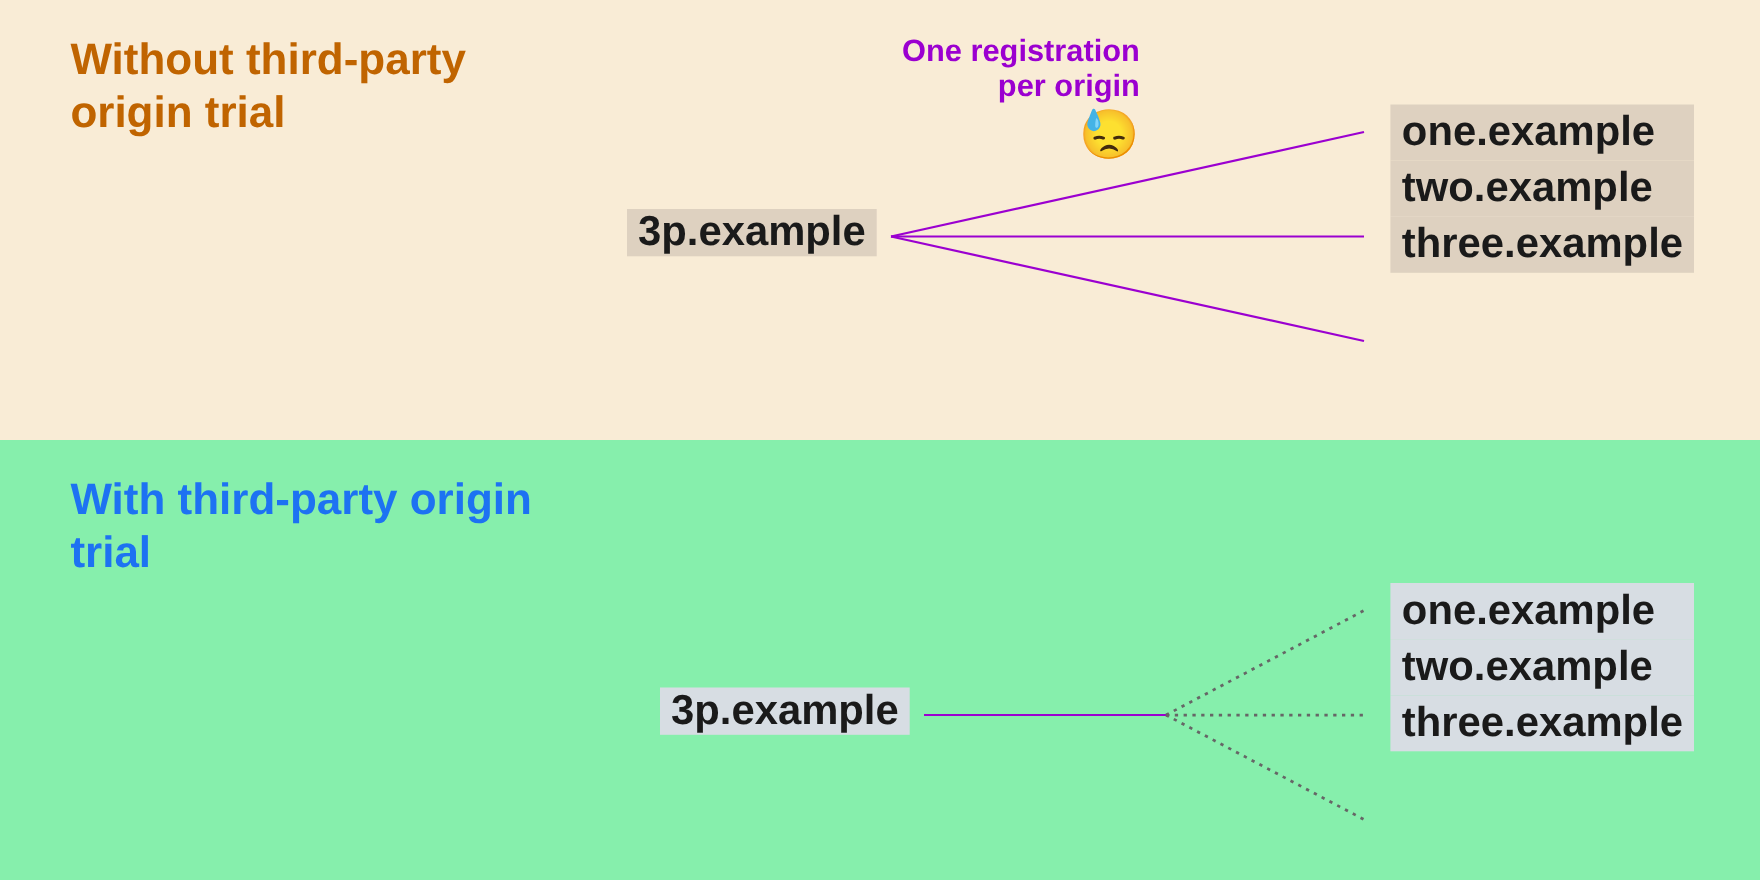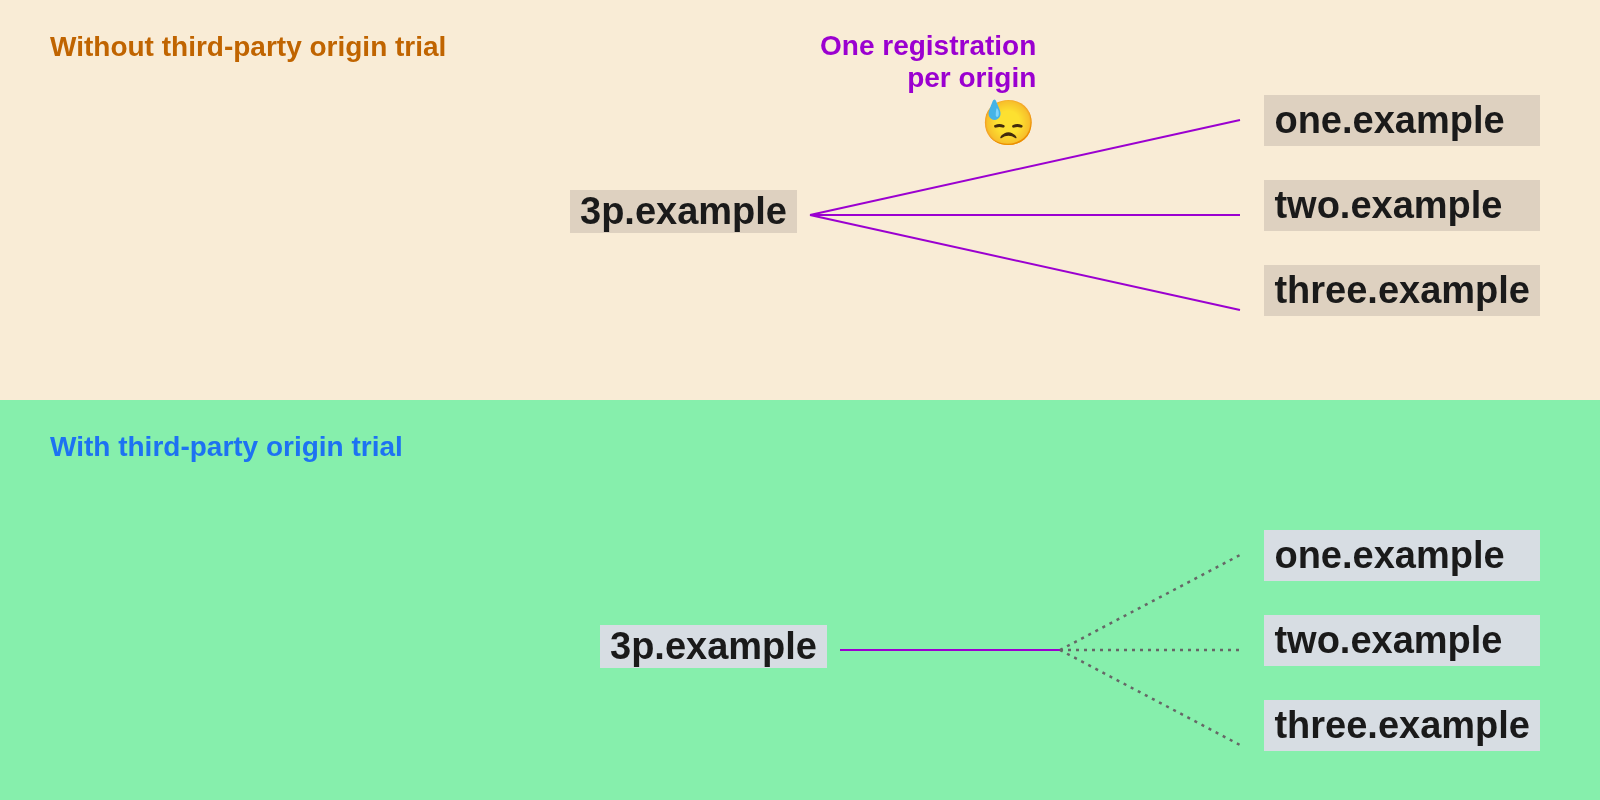--- a/index.html
+++ b/index.html
@@ -13,22 +13,22 @@
       position: relative;
       width: 100%;
       height: 400px;
       padding: 0;
     }
     .panel-top { background: #f9ecd6; }
     .panel-bottom { background: #86efac; }
     .title {
       position: absolute;
       top: 30px;
-      left: 50px;
-      font-size: 28px;
+      left: 64px;
+      font-size: 40px;
       font-weight: bold;
       line-height: 1.2;
       max-width: 420px;
     }
     .title-top { color: #c06400; }
     .title-bottom { color: #1d72f2; }
     .source-box {
       position: absolute;
       font-size: 38px;
       font-weight: bold;
@@ -37,21 +37,20 @@
       white-space: nowrap;
     }
     .box-top { background: #ded1c0; }
     .box-bottom { background: #d7dde3; }
     .targets {
       position: absolute;
       right: 60px;
       top: 95px;
       display: flex;
       flex-direction: column;
-      gap: 34px;
     }
     .target-box {
       font-size: 38px;
       font-weight: bold;
       color: #1a1a1a;
       padding: 4px 10px;
       white-space: nowrap;
     }
     .annotation {
       position: absolute;

